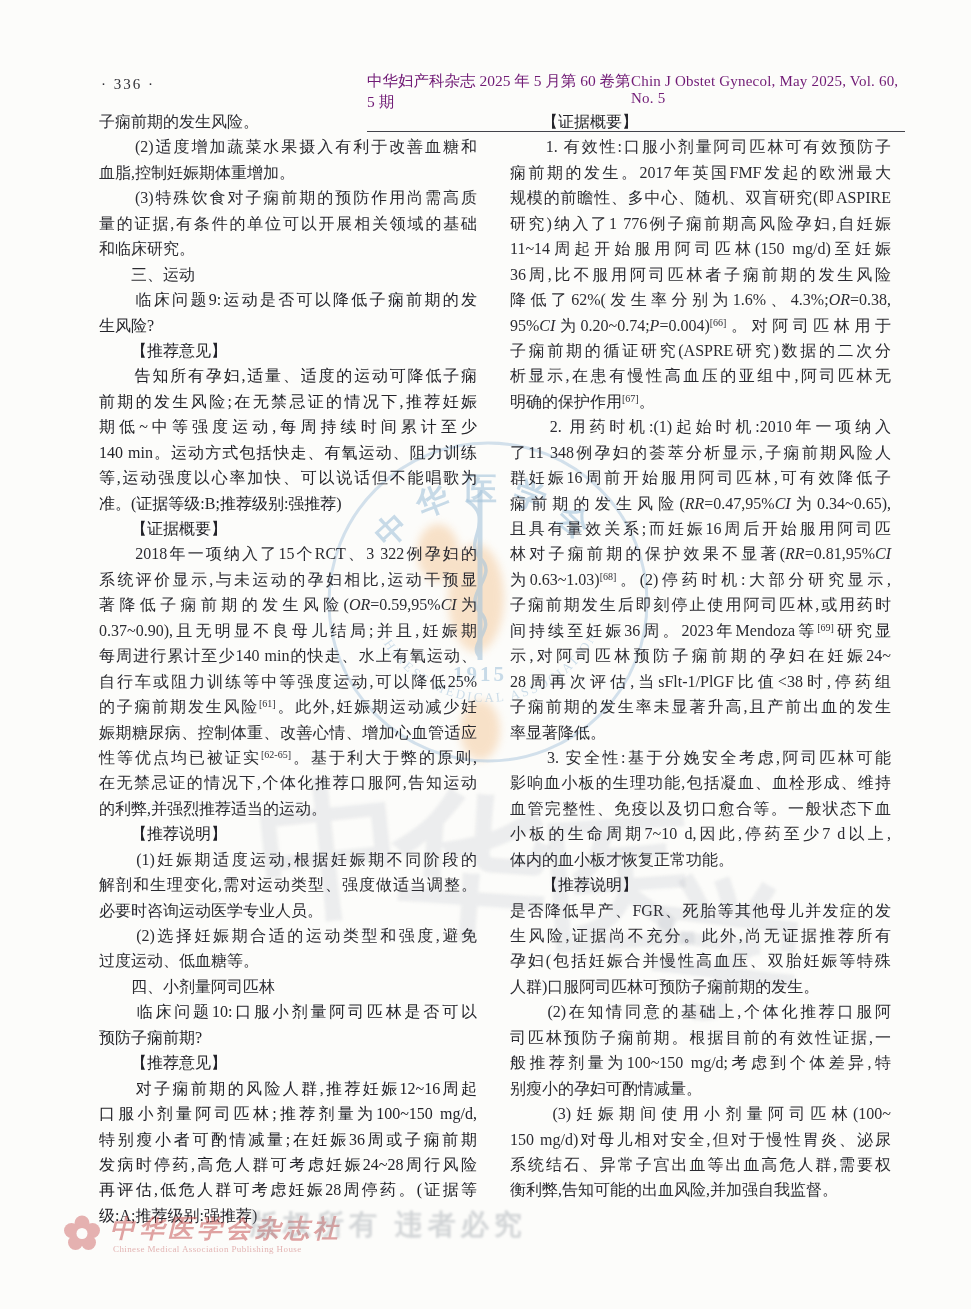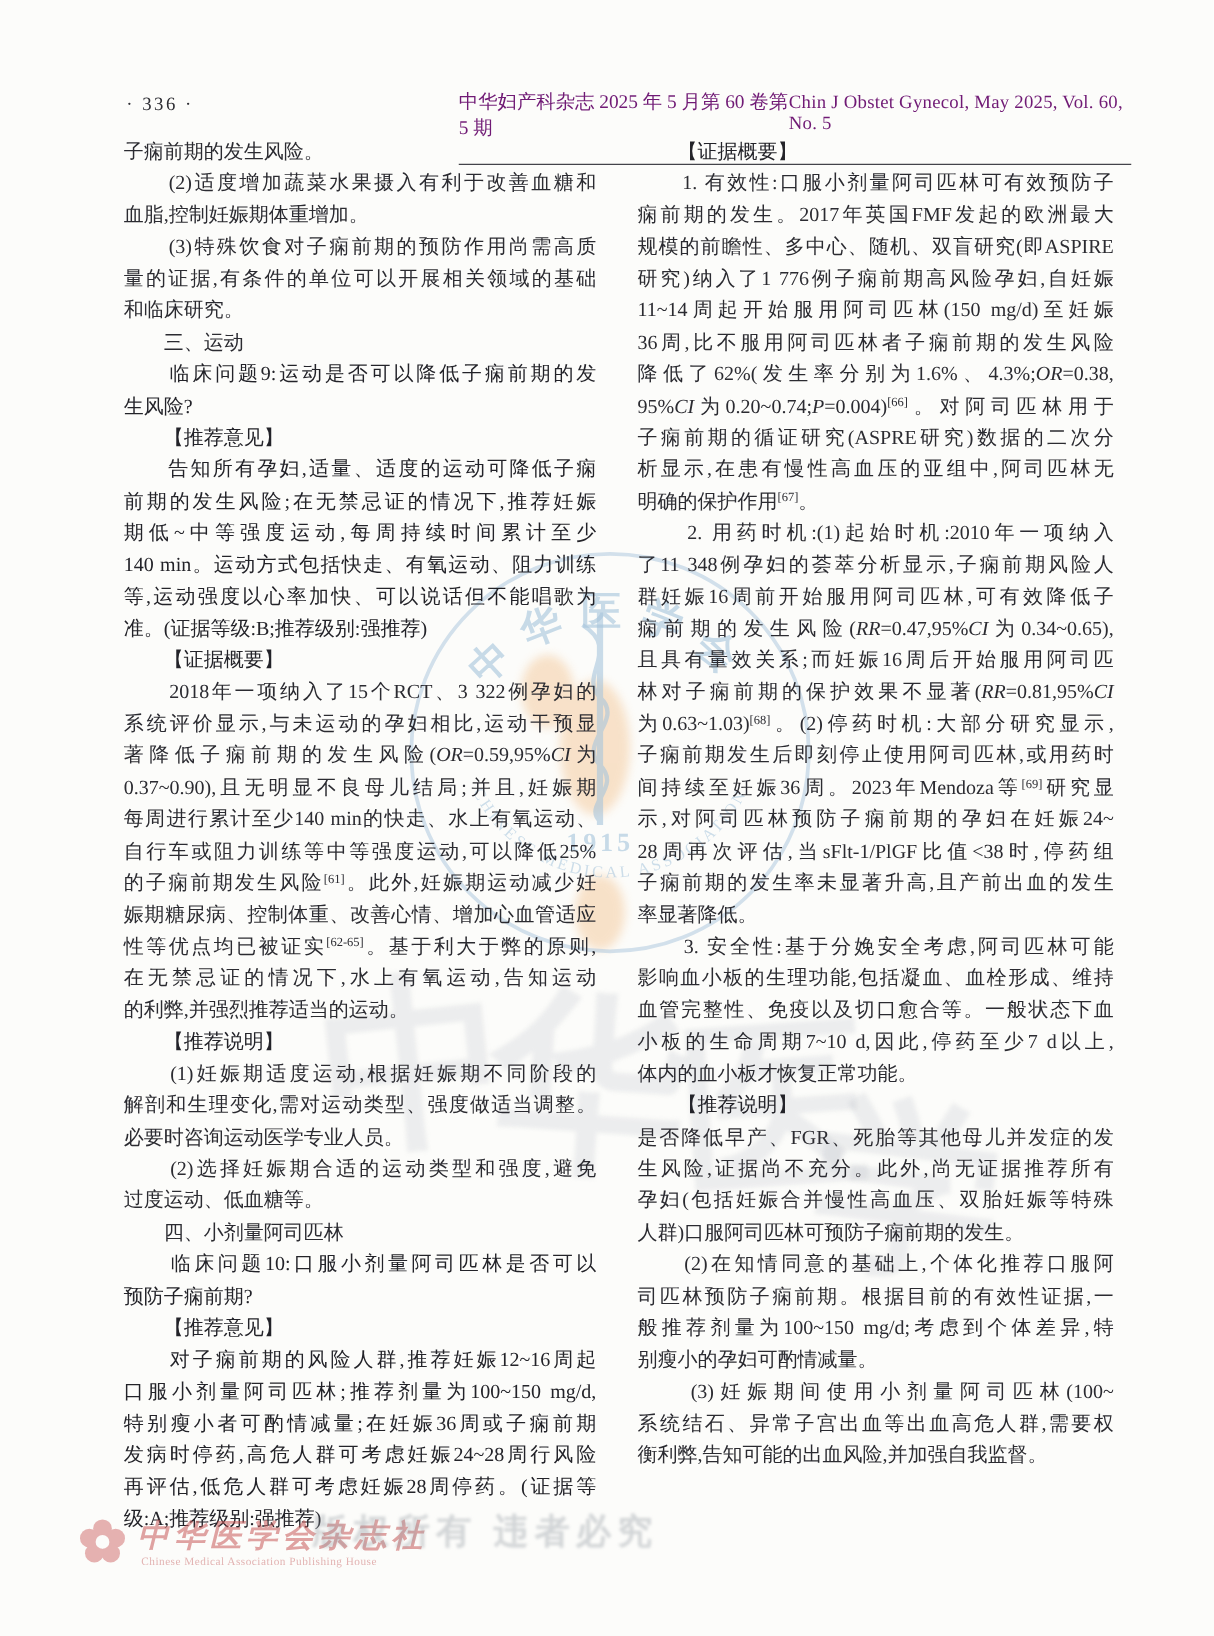--- a/index.html
+++ b/index.html
@@ -102,21 +102,21 @@
       <div class="line b end">　　【证据概要】</div>
       <div class="line">　　2018年一项纳入了15个RCT、3 322例孕妇的</div>
       <div class="line">系统评价显示,与未运动的孕妇相比,运动干预显</div>
       <div class="line">著降低子痫前期的发生风险(<i>OR</i>=0.59,95%<i>CI</i>为</div>
       <div class="line">0.37~0.90),且无明显不良母儿结局;并且,妊娠期</div>
       <div class="line">每周进行累计至少140 min的快走、水上有氧运动、</div>
       <div class="line">自行车或阻力训练等中等强度运动,可以降低25%</div>
       <div class="line">的子痫前期发生风险<sup>[61]</sup>。此外,妊娠期运动减少妊</div>
       <div class="line">娠期糖尿病、控制体重、改善心情、增加心血管适应</div>
       <div class="line">性等优点均已被证实<sup>[62-65]</sup>。基于利大于弊的原则,</div>
-      <div class="line">在无禁忌证的情况下,水上有氧运动,告知运动</div>
+      <div class="line">在无禁忌证的情况下,个体化推荐口服阿,告知运动</div>
       <div class="line end">的利弊,并强烈推荐适当的运动。</div>
       <div class="line b end">　　【推荐说明】</div>
       <div class="line">　　(1)妊娠期适度运动,根据妊娠期不同阶段的</div>
       <div class="line">解剖和生理变化,需对运动类型、强度做适当调整。</div>
       <div class="line end">必要时咨询运动医学专业人员。</div>
       <div class="line">　　(2)选择妊娠期合适的运动类型和强度,避免</div>
       <div class="line end">过度运动、低血糖等。</div>
       <div class="line end">　　四、小剂量阿司匹林</div>
       <div class="line b">　　临床问题10:口服小剂量阿司匹林是否可以</div>
       <div class="line b end">预防子痫前期?</div>
@@ -162,20 +162,21 @@
       <div class="line b end">　　【推荐说明】</div>
       <div class="line">是否降低早产、FGR、死胎等其他母儿并发症的发</div>
       <div class="line">生风险,证据尚不充分。此外,尚无证据推荐所有</div>
       <div class="line">孕妇(包括妊娠合并慢性高血压、双胎妊娠等特殊</div>
       <div class="line end">人群)口服阿司匹林可预防子痫前期的发生。</div>
       <div class="line">　　(2)在知情同意的基础上,个体化推荐口服阿</div>
       <div class="line">司匹林预防子痫前期。根据目前的有效性证据,一</div>
       <div class="line">般推荐剂量为100~150 mg/d;考虑到个体差异,特</div>
       <div class="line end">别瘦小的孕妇可酌情减量。</div>
       <div class="line">　　(3)妊娠期间使用小剂量阿司匹林(100~</div>
+      <div class="line">150 mg/d)对母儿相对安全,但对于慢性胃炎、泌尿</div>
       <div class="line">系统结石、异常子宫出血等出血高危人群,需要权</div>
       <div class="line end">衡利弊,告知可能的出血风险,并加强自我监督。</div>
     </div>
 
   <div class="pub">
     <svg class="pub-flower" width="40" height="40" viewBox="0 0 40 40">
       <g fill="#d98a8a">
         <circle cx="20" cy="9" r="7.5"></circle>
         <circle cx="30.5" cy="16.5" r="7.5"></circle>
         <circle cx="26.5" cy="28.5" r="7.5"></circle>

